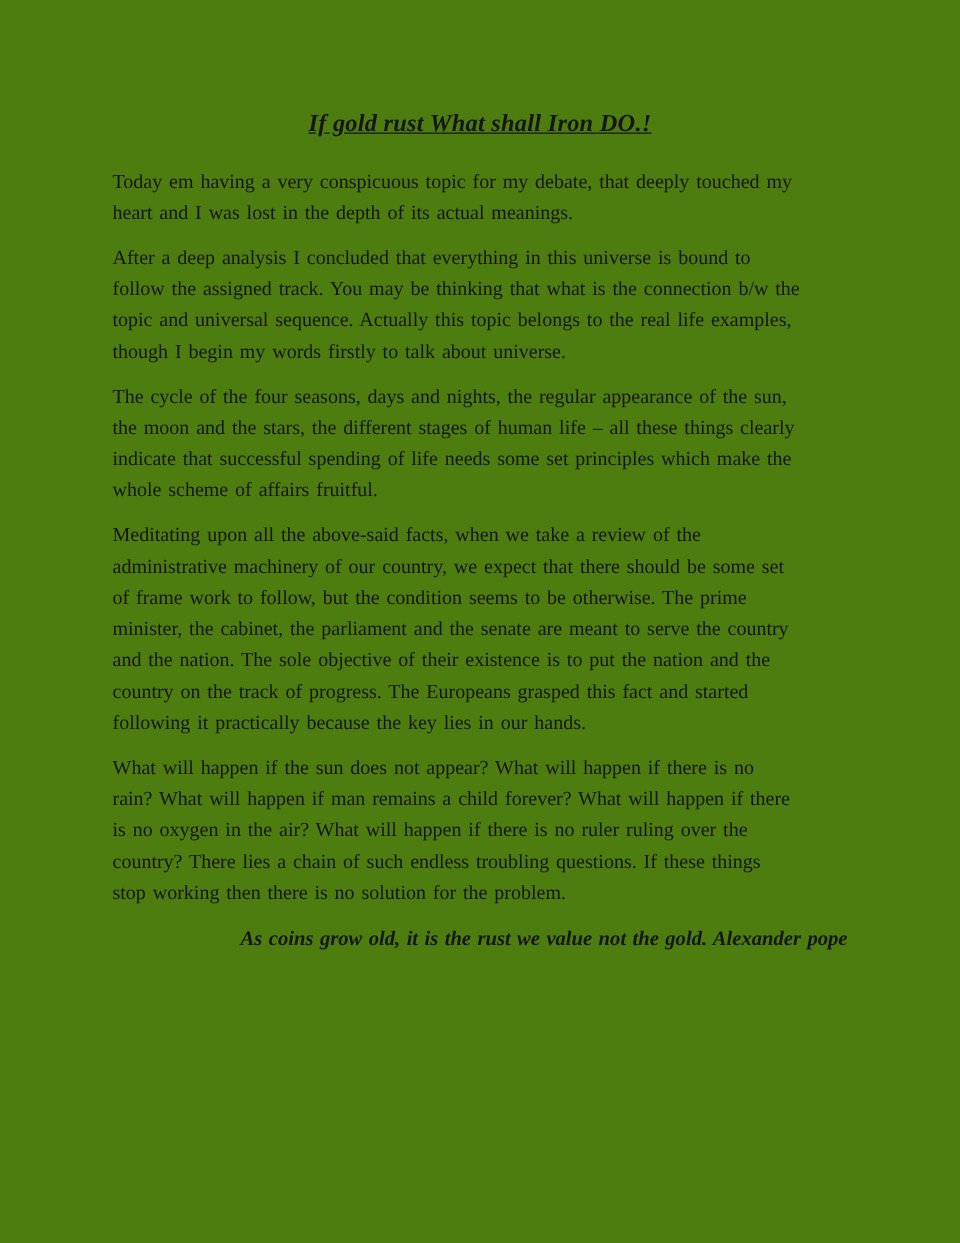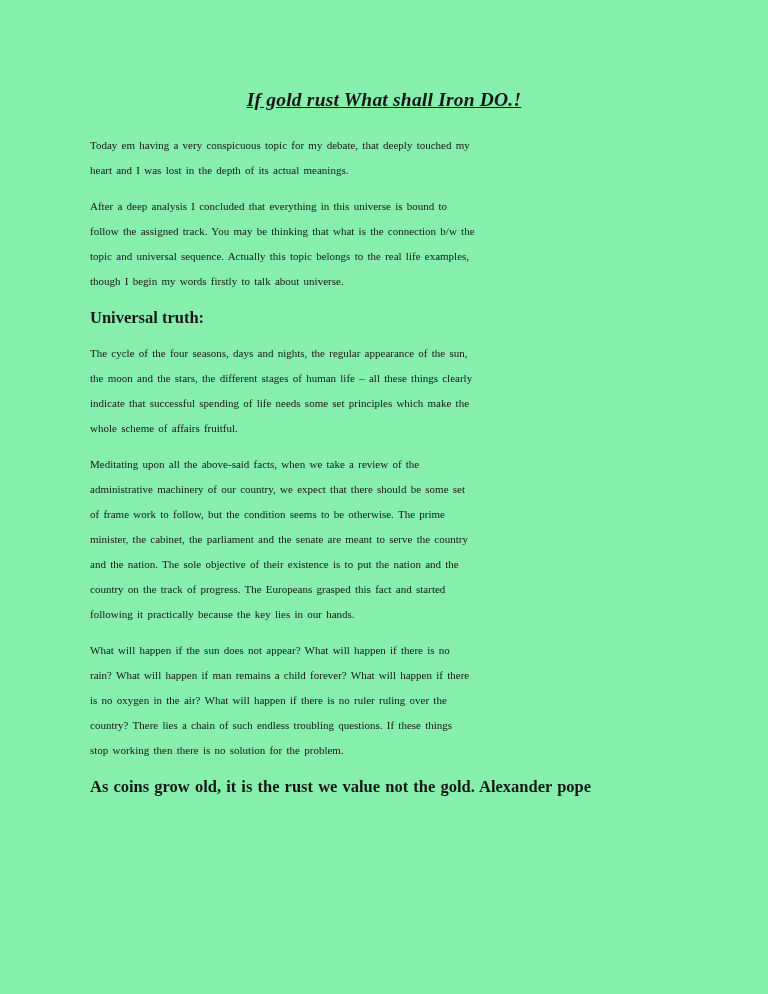--- a/index.html
+++ b/index.html
@@ -4,80 +4,80 @@
 <style>
   html, body {
     margin: 0;
     padding: 0;
     background: #ffffff;
   }
   .page {
     position: relative;
     width: 768px;
     height: 994px;
-    background: #86efac;
+    background: #4d7c0f;
     overflow: hidden;
     font-family: "Liberation Serif", "DejaVu Serif", serif;
     color: #161616;
   }
   .content {
     padding: 86px 58px 0 90px;
   }
   .doc-title {
     margin: 0 32px 20px 0;
     text-align: center;
     font-size: 19.5px;
     line-height: 27px;
     font-weight: bold;
     font-style: italic;
     text-decoration: underline;
     letter-spacing: 0.2px;
     white-space: pre-line;
   }
   .para {
     margin: 0 0 11px 0;
-    font-size: 11px;
+    font-size: 16px;
     line-height: 25px;
     word-spacing: 1.5px;
     white-space: pre-line;
   }
   .heading {
     margin: 2px 0 11px 0;
     font-size: 16.5px;
     line-height: 25px;
     font-weight: bold;
     white-space: pre-line;
   }
   .quote {
     margin: 0 32px 11px 0;
-    text-align: left;
+    text-align: right;
     font-size: 16.5px;
     line-height: 25px;
     font-weight: bold;
+    font-style: italic;
     word-spacing: 1px;
     white-space: pre-line;
   }
 </style>
 </head>
 <body>
 
 <div class="page">
   <div class="content">
     <h1 class="doc-title">If gold rust What shall Iron DO.!</h1>
 
     <p class="para">Today em having a very conspicuous topic for my debate, that deeply touched my
 heart and I was lost in the depth of its actual meanings.</p>
 
 
     <p class="para">After a deep analysis I concluded that everything in this universe is bound to
 follow the assigned track. You may be thinking that what is the connection b/w the
 topic and universal sequence. Actually this topic belongs to the real life examples,
 though I begin my words firstly to talk about universe.</p>
 
-    <h2 class="heading">Universal truth:</h2>
 
     <p class="para">The cycle of the four seasons, days and nights, the regular appearance of the sun,
 the moon and the stars, the different stages of human life – all these things clearly
 indicate that successful spending of life needs some set principles which make the
 whole scheme of affairs fruitful.</p>
 
     <p class="para">Meditating upon all the above-said facts, when we take a review of the
 administrative machinery of our country, we expect that there should be some set
 of frame work to follow, but the condition seems to be otherwise. The prime
 minister, the cabinet, the parliament and the senate are meant to serve the country

